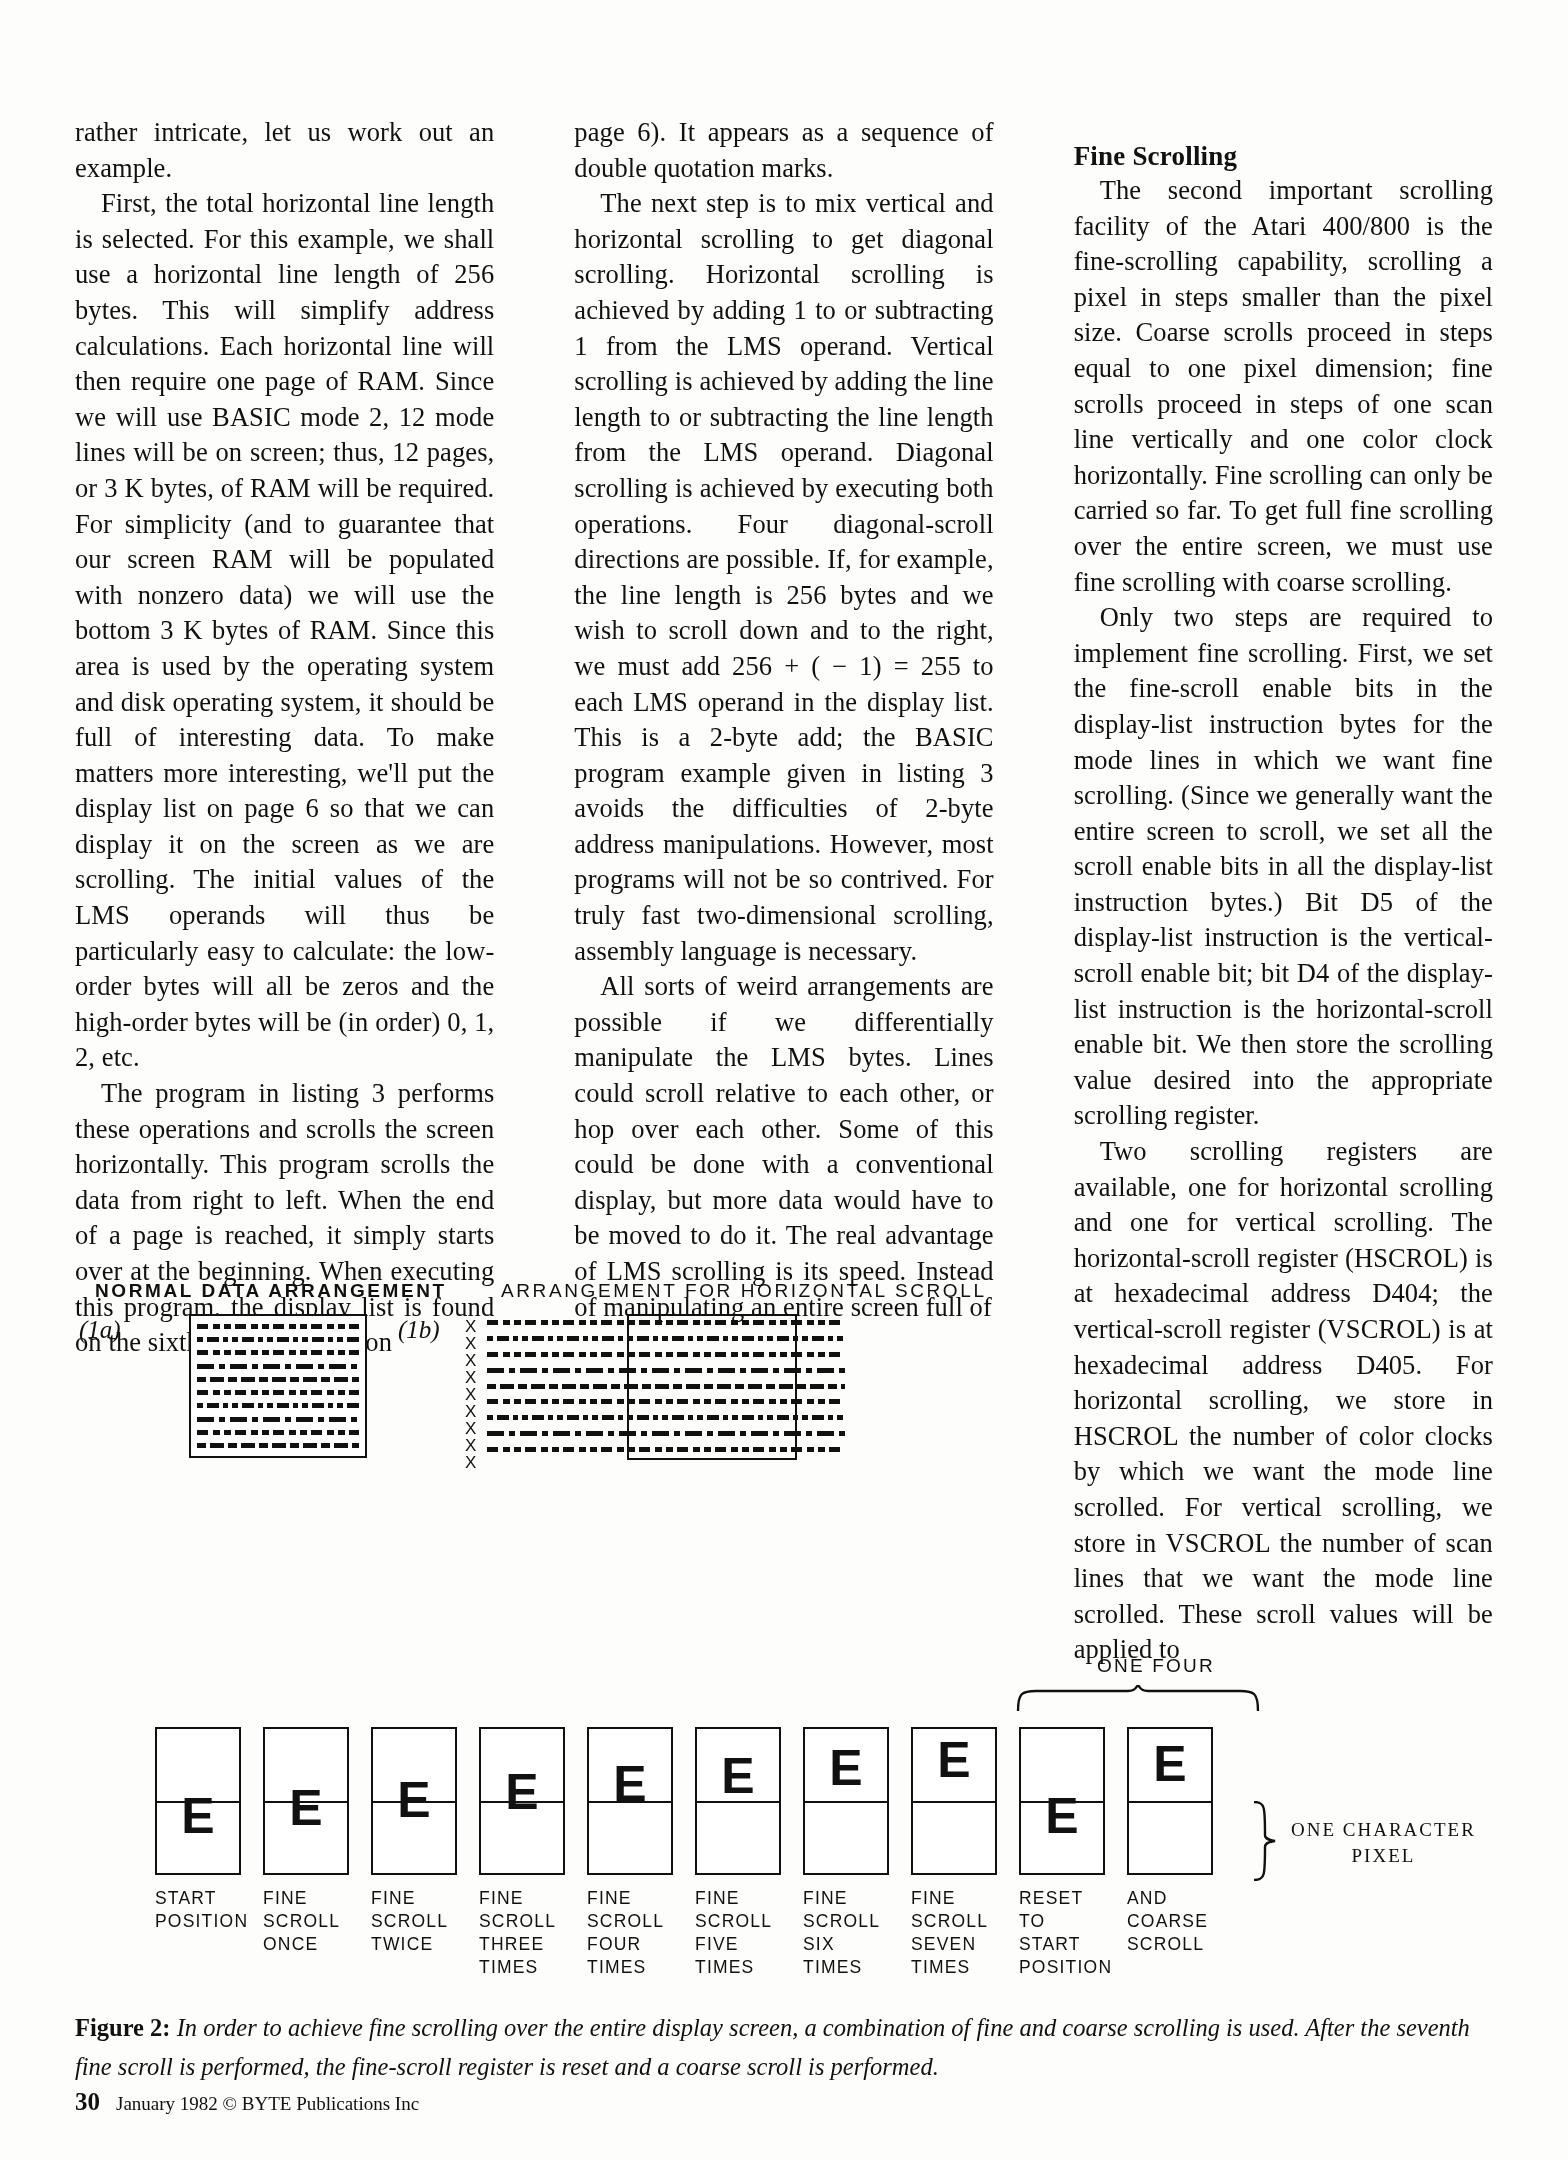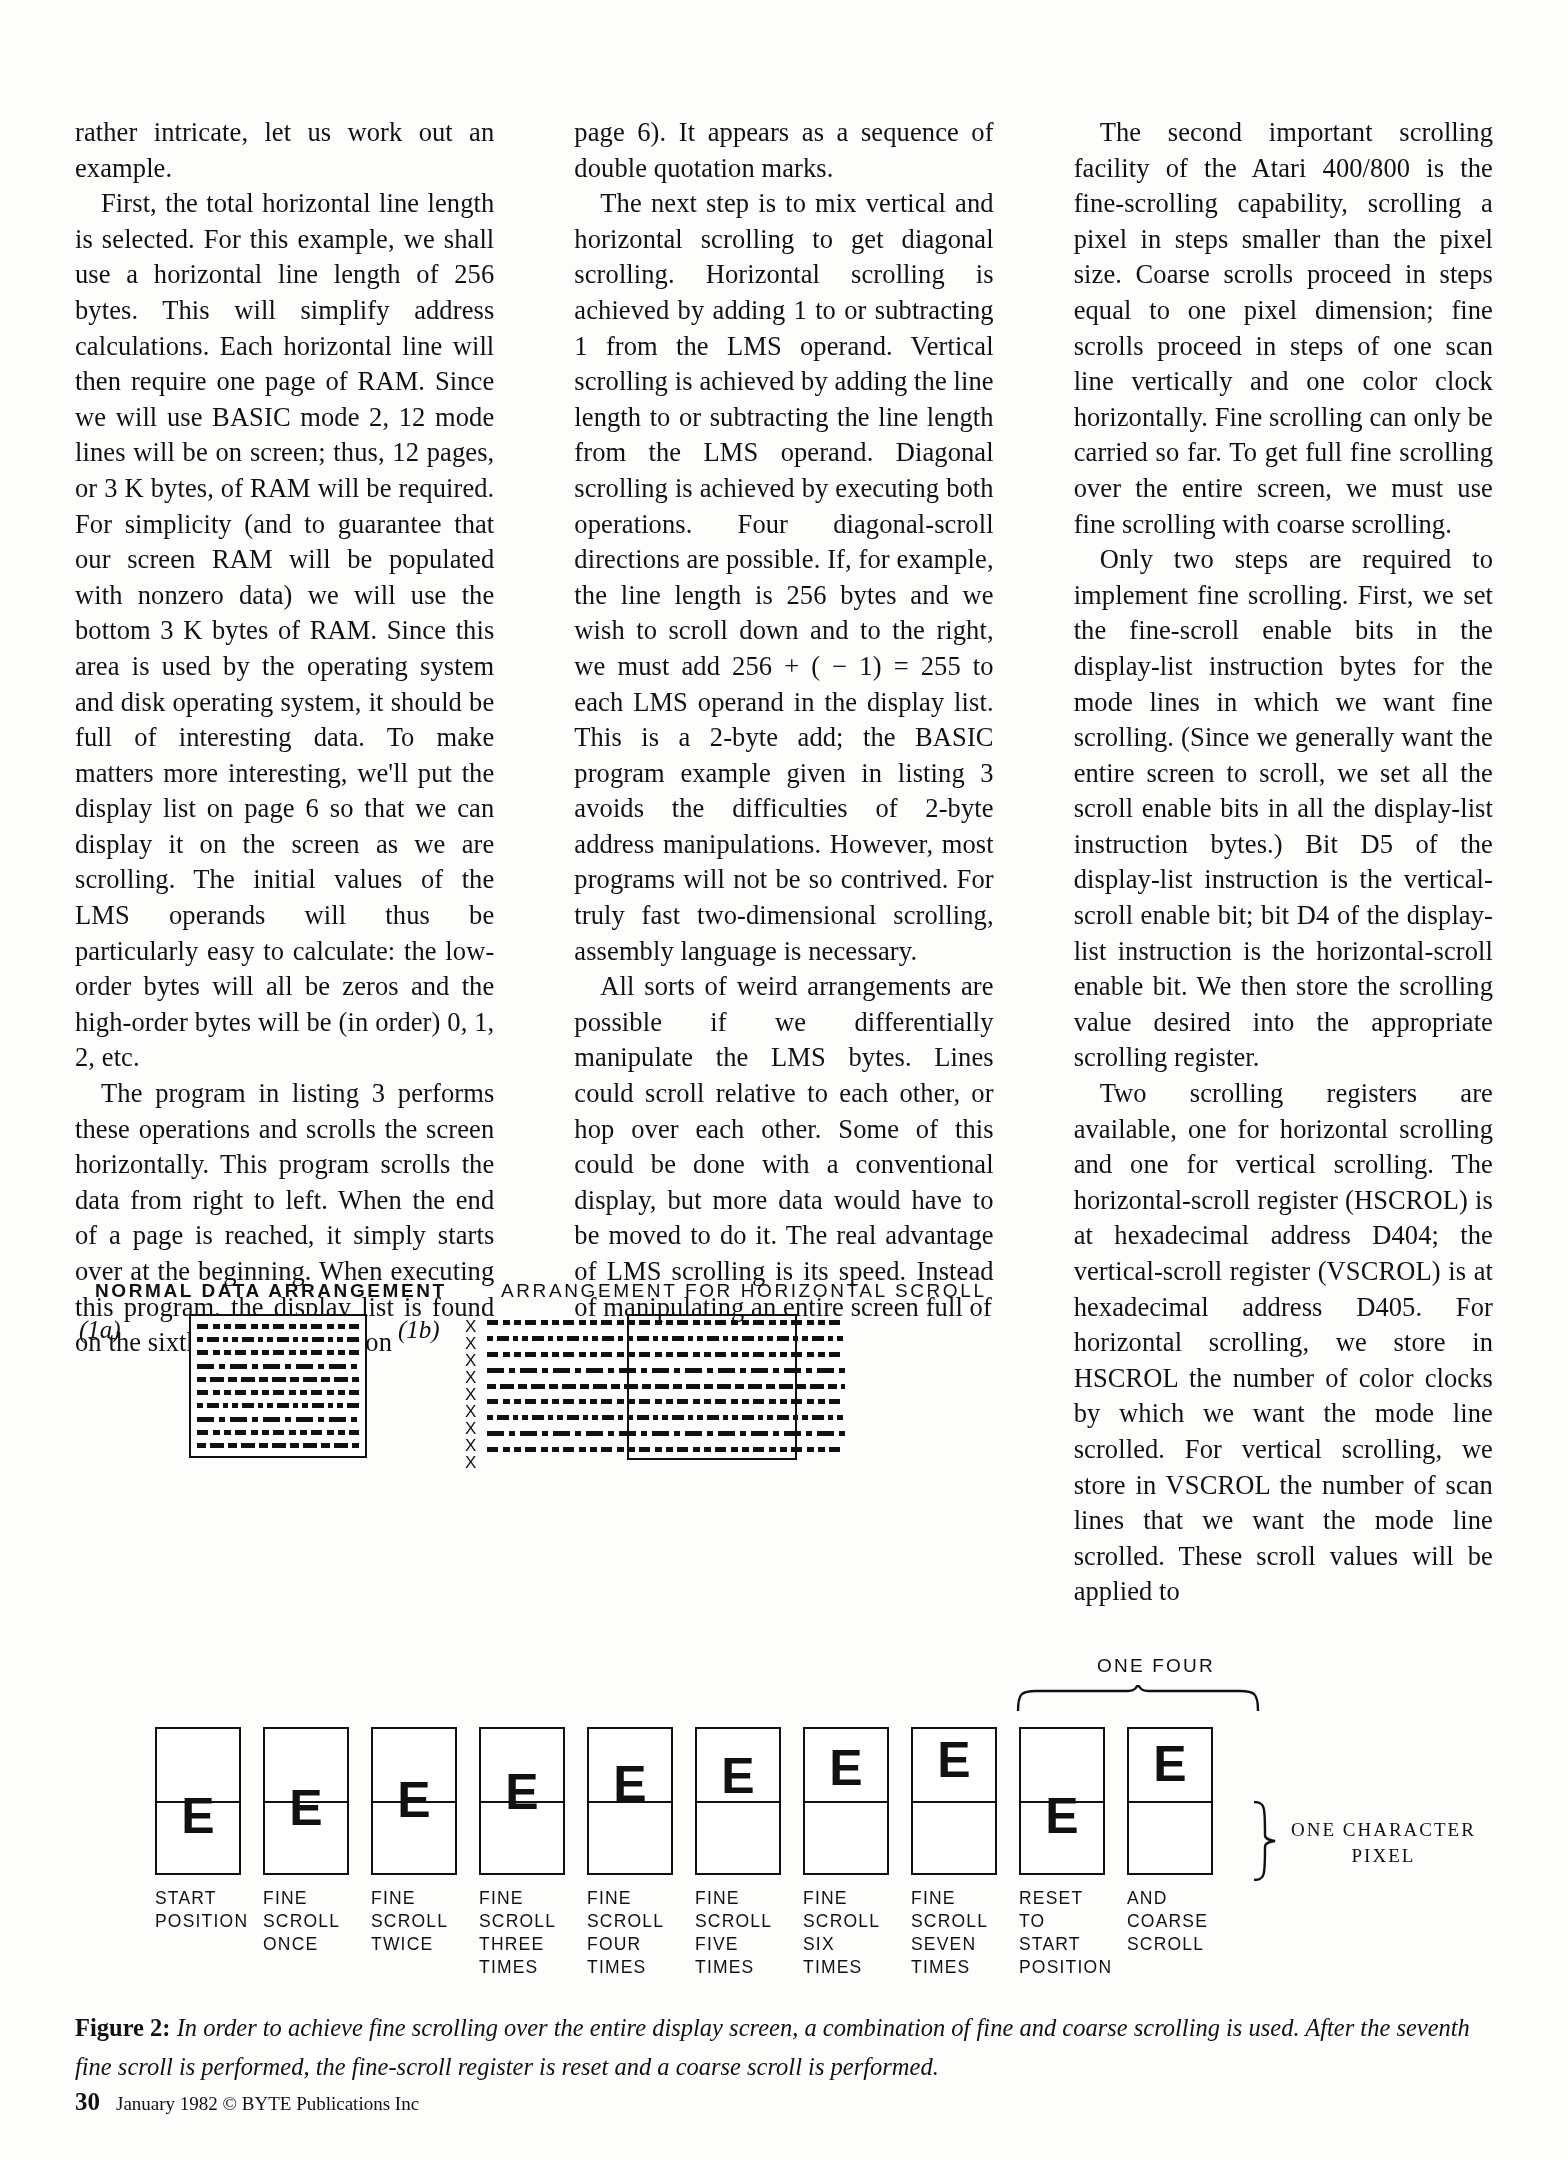--- a/index.html
+++ b/index.html
@@ -328,20 +328,21 @@
         <p>rather intricate, let us work out an example.</p>
         <p class="indent">First, the total horizontal line length is selected. For this example, we shall use a horizontal line length of 256 bytes. This will simplify address calculations. Each horizontal line will then require one page of RAM. Since we will use BASIC mode 2, 12 mode lines will be on screen; thus, 12 pages, or 3 K bytes, of RAM will be required. For simplicity (and to guarantee that our screen RAM will be populated with nonzero data) we will use the bottom 3 K bytes of RAM. Since this area is used by the operating system and disk operating system, it should be full of interesting data. To make matters more interesting, we'll put the display list on page 6 so that we can display it on the screen as we are scrolling. The initial values of the LMS operands will thus be particularly easy to calculate: the low-order bytes will all be zeros and the high-order bytes will be (in order) 0, 1, 2, etc.</p>
         <p class="indent">The program in listing 3 performs these operations and scrolls the screen horizontally. This program scrolls the data from right to left. When the end of a page is reached, it simply starts over at the beginning. When executing this program, the display list is found on the sixth line down (it's on</p>
       </div>
     <div class="col" id="col2">
         <p>page 6). It appears as a sequence of double quotation marks.</p>
         <p class="indent">The next step is to mix vertical and horizontal scrolling to get diagonal scrolling. Horizontal scrolling is achieved by adding 1 to or subtracting 1 from the LMS operand. Vertical scrolling is achieved by adding the line length to or subtracting the line length from the LMS operand. Diagonal scrolling is achieved by executing both operations. Four diagonal-scroll directions are possible. If, for example, the line length is 256 bytes and we wish to scroll down and to the right, we must add 256 + ( − 1) = 255 to each LMS operand in the display list. This is a 2-byte add; the BASIC program example given in listing 3 avoids the difficulties of 2-byte address manipulations. However, most programs will not be so contrived. For truly fast two-dimensional scrolling, assembly language is necessary.</p>
         <p class="indent">All sorts of weird arrangements are possible if we differentially manipulate the LMS bytes. Lines could scroll relative to each other, or hop over each other. Some of this could be done with a conventional display, but more data would have to be moved to do it. The real advantage of LMS scrolling is its speed. Instead of manipulating an entire screen full of</p>
       </div>
     <div class="col" id="col3">
+        <h2>Fine Scrolling</h2>
         <p class="indent">The second important scrolling facility of the Atari 400/800 is the fine-scrolling capability, scrolling a pixel in steps smaller than the pixel size. Coarse scrolls proceed in steps equal to one pixel dimension; fine scrolls proceed in steps of one scan line vertically and one color clock horizontally. Fine scrolling can only be carried so far. To get full fine scrolling over the entire screen, we must use fine scrolling with coarse scrolling.</p>
         <p class="indent">Only two steps are required to implement fine scrolling. First, we set the fine-scroll enable bits in the display-list instruction bytes for the mode lines in which we want fine scrolling. (Since we generally want the entire screen to scroll, we set all the scroll enable bits in all the display-list instruction bytes.) Bit D5 of the display-list instruction is the vertical-scroll enable bit; bit D4 of the display-list instruction is the horizontal-scroll enable bit. We then store the scrolling value desired into the appropriate scrolling register.</p>
         <p class="indent">Two scrolling registers are available, one for horizontal scrolling and one for vertical scrolling. The horizontal-scroll register (HSCROL) is at hexadecimal address D404; the vertical-scroll register (VSCROL) is at hexadecimal address D405. For horizontal scrolling, we store in HSCROL the number of color clocks by which we want the mode line scrolled. For vertical scrolling, we store in VSCROL the number of scan lines that we want the mode line scrolled. These scroll values will be applied to</p>
       </div>
 
   </div>
 
   <div class="fig1">
     <div class="fig1-row">
 

